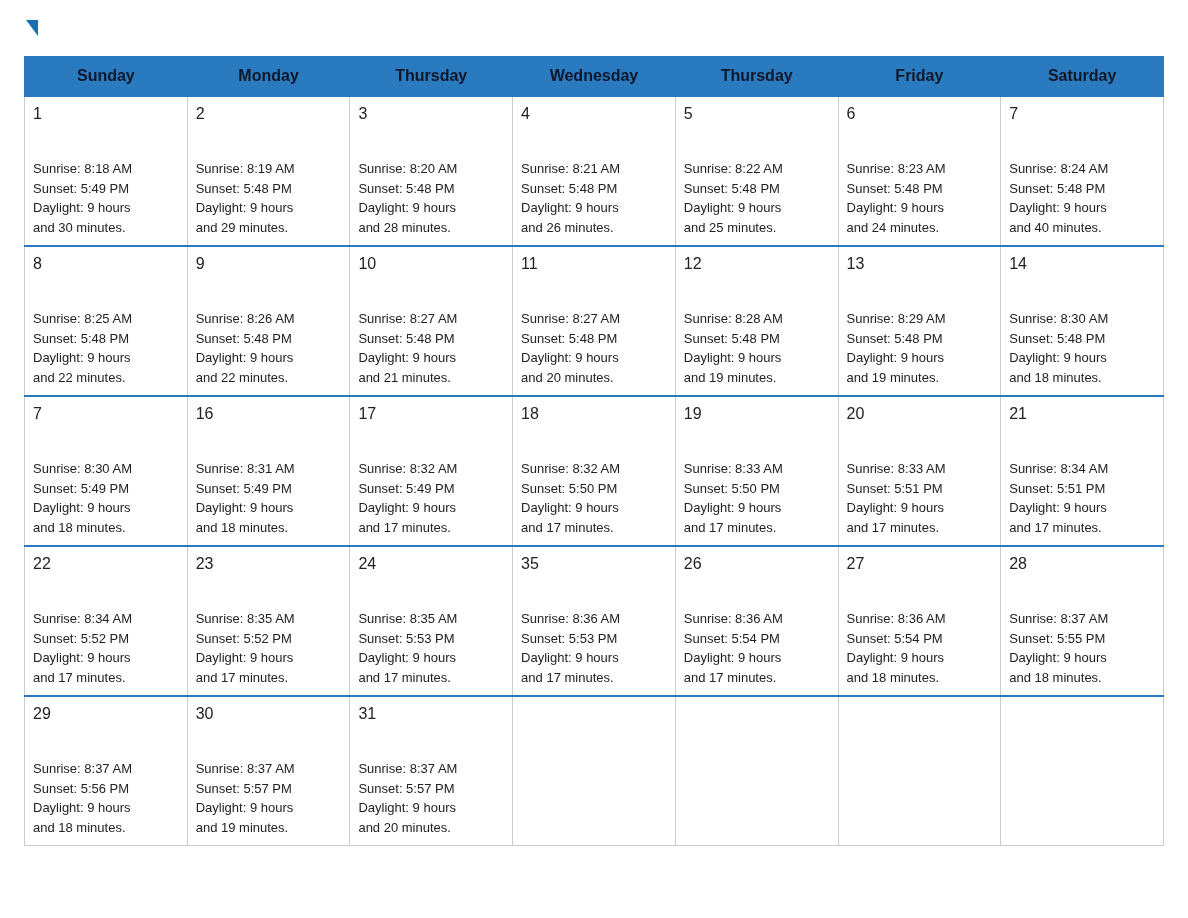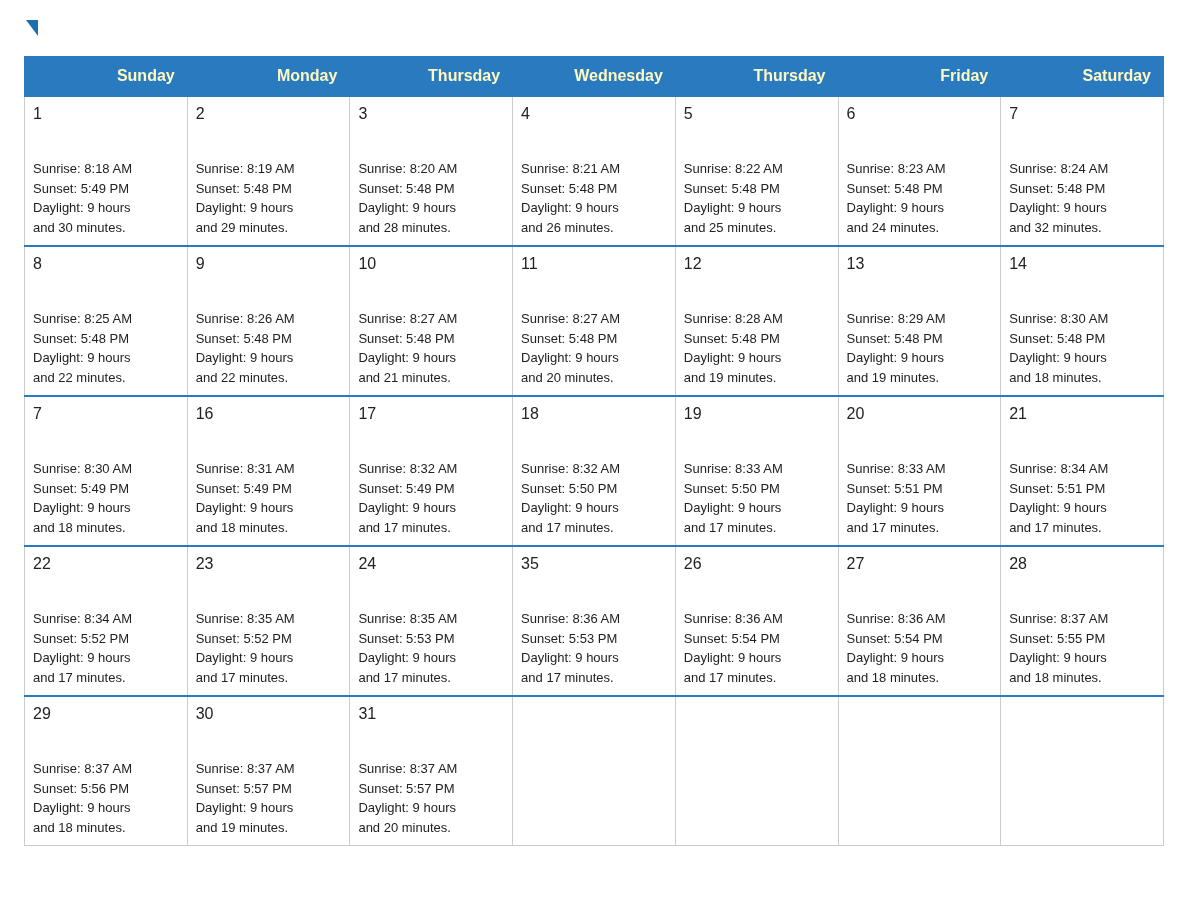--- a/index.html
+++ b/index.html
@@ -58,23 +58,23 @@
       color: #444;
       margin-top: 4px;
     }
     .calendar {
       width: 100%;
       border-collapse: collapse;
       border: 1px solid #aaa;
     }
     .calendar th {
       background-color: #2a7abf;
-      color: #fef9c3;
-      padding: 10px 12px;
-      text-align: right;
+      color: #0f172a;
+      padding: 10px 4px;
+      text-align: center;
       font-size: 16px;
       font-weight: bold;
       border: 1px solid #2a7abf;
     }
     .calendar td {
       vertical-align: top;
       padding: 8px;
       border: 1px solid #ccc;
       width: 14.28%;
       min-height: 100px;
@@ -187,21 +187,21 @@
           <span>Daylight: 9 hours</span><br>
           <span>and 24 minutes.</span>
         </div>
       </td>
         <td>
         <span class="day-number">7</span>
         <div class="day-info">
           <span>Sunrise: 8:24 AM</span><br>
           <span>Sunset: 5:48 PM</span><br>
           <span>Daylight: 9 hours</span><br>
-          <span>and 32 minutes.</span>
+          <span>and 40 minutes.</span>
         </div>
       </td>
       </tr>
       <tr>
         <td>
         <span class="day-number">8</span>
         <div class="day-info">
           <span>Sunrise: 8:25 AM</span><br>
           <span>Sunset: 5:48 PM</span><br>
           <span>Daylight: 9 hours</span><br>

